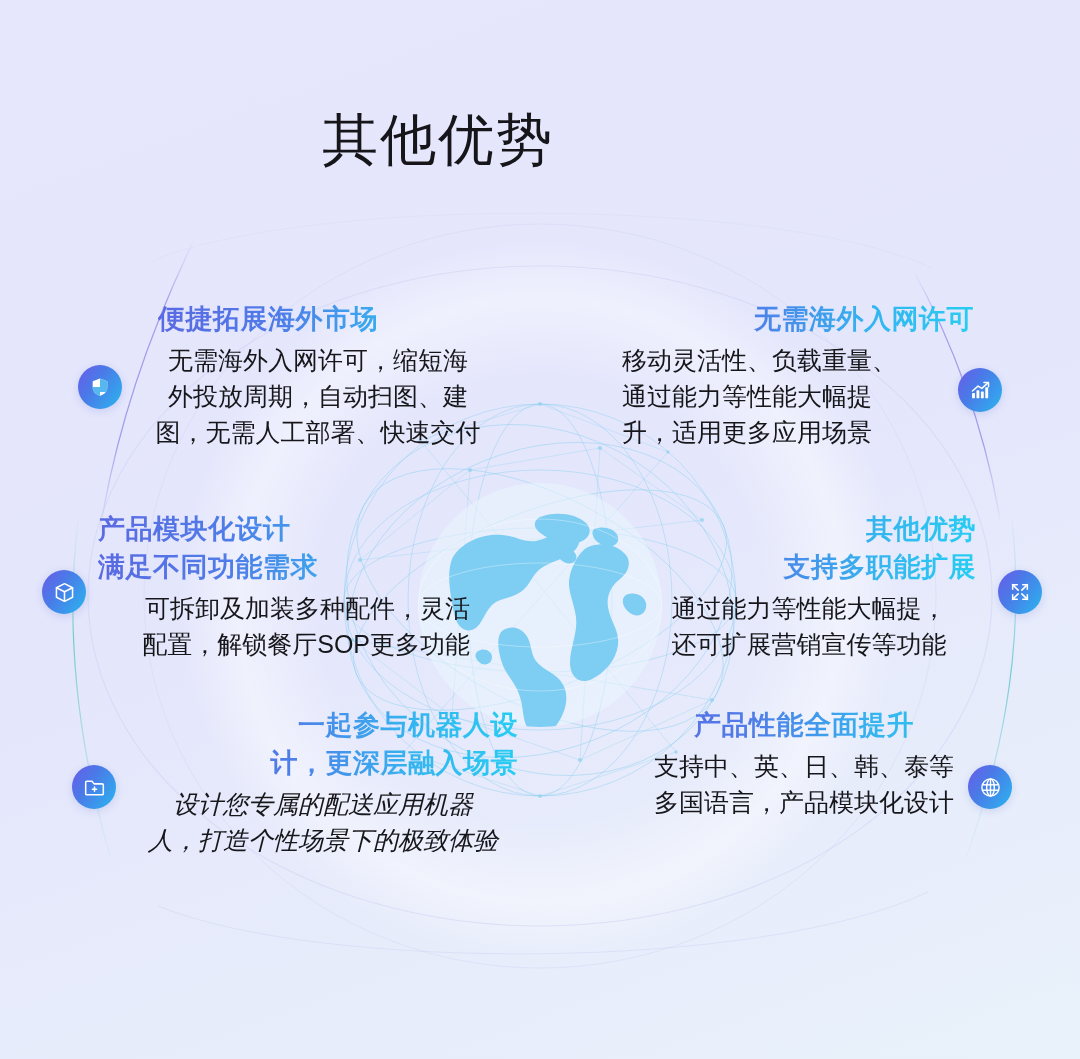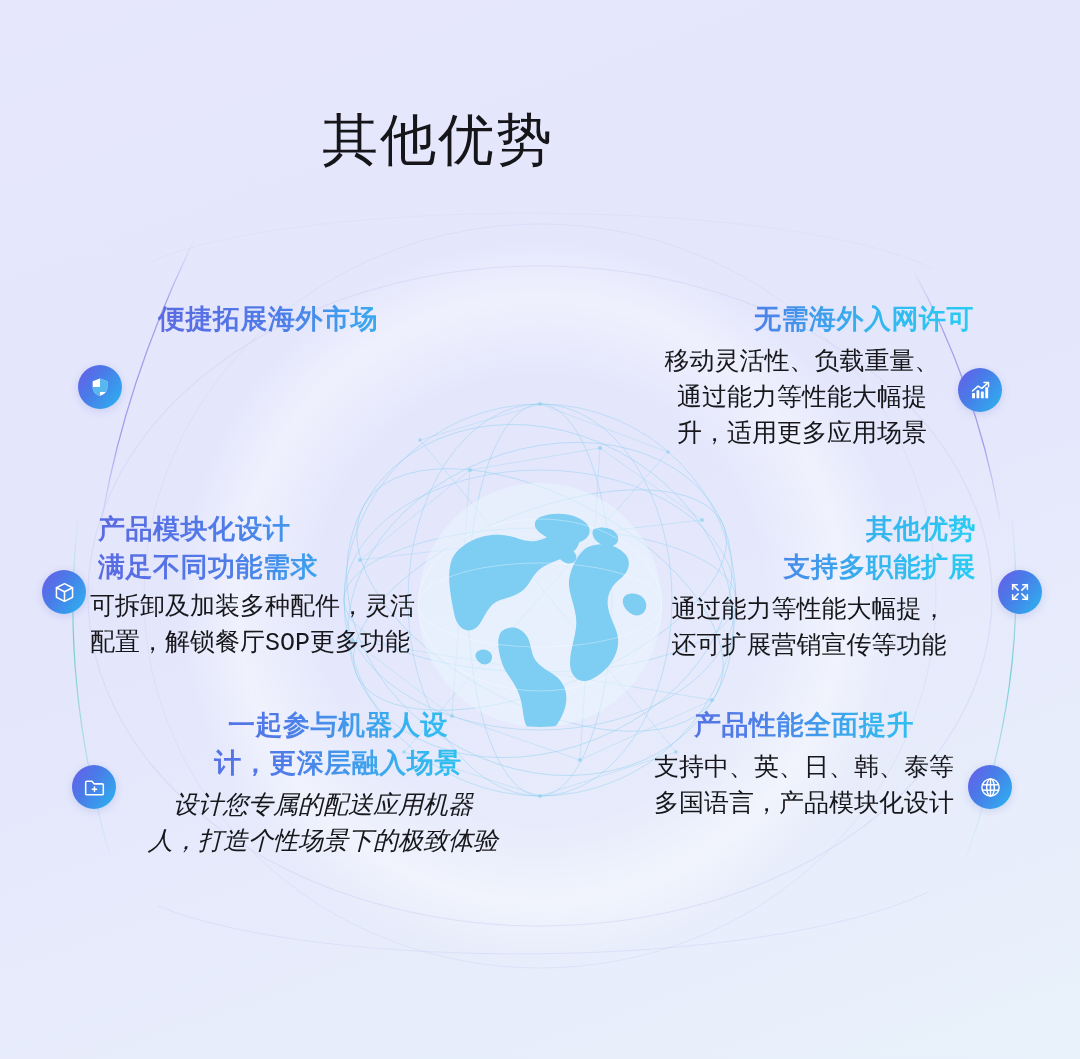--- a/index.html
+++ b/index.html
@@ -72,32 +72,32 @@
     margin-top: 4px;
   }
 
   
   #feat-0 { left: 138px; top: 300px; width: 360px; }
   #feat-0 .feature-heading { text-align: left; margin-left: 20px; }
   #feat-0 .feature-body { text-align: center; }
 
   #feat-1 { left: 622px; top: 300px; width: 360px; }
   #feat-1 .feature-heading { text-align: right; margin-right: 8px; }
-  #feat-1 .feature-body { text-align: center; }
+  #feat-1 .feature-body { }
 
   #feat-2 { left: 90px; top: 510px; width: 380px; }
   #feat-2 .feature-heading { text-align: left; margin-left: 8px; text-decoration: underline; }
-  #feat-2 .feature-body { text-align: left; font-family: Liberation Mono, monospace; }
+  #feat-2 .feature-body { text-align: right; }
 
   #feat-3 { left: 636px; top: 510px; width: 346px; }
   #feat-3 .feature-heading { text-align: right; margin-right: 6px; }
   #feat-3 .feature-body { text-align: center; }
 
   #feat-4 { left: 128px; top: 706px; width: 390px; }
-  #feat-4 .feature-heading { text-align: center; margin-left: 30px; }
+  #feat-4 .feature-heading { text-align: right; margin-left: 30px; }
   #feat-4 .feature-body { text-align: center; font-style: italic; }
 
   #feat-5 { left: 630px; top: 706px; width: 348px; }
   #feat-5 .feature-heading { text-align: center; }
   #feat-5 .feature-body { text-align: center; }
 
   
   .icon-badge {
     position: absolute;
     width: 44px;
@@ -260,20 +260,23 @@
         <ellipse cx="150" cy="150" rx="122" ry="42"></ellipse>
         <ellipse cx="150" cy="150" rx="122" ry="86"></ellipse>
       </g>
     </svg>
   </div>
 
   <div class="page-title">其他优势</div>
 
   <div class="feature" id="feat-0">
     <div class="feature-heading">便捷拓展海外市场</div>
+    <div class="feature-body">无需海外入网许可，缩短海
+外投放周期，自动扫图、建
+图，无需人工部署、快速交付</div>
   </div>
 
   <div class="feature" id="feat-1">
     <div class="feature-heading">无需海外入网许可</div>
     <div class="feature-body">移动灵活性、负载重量、
 通过能力等性能大幅提
 升，适用更多应用场景</div>
   </div>
 
   <div class="feature" id="feat-2">

